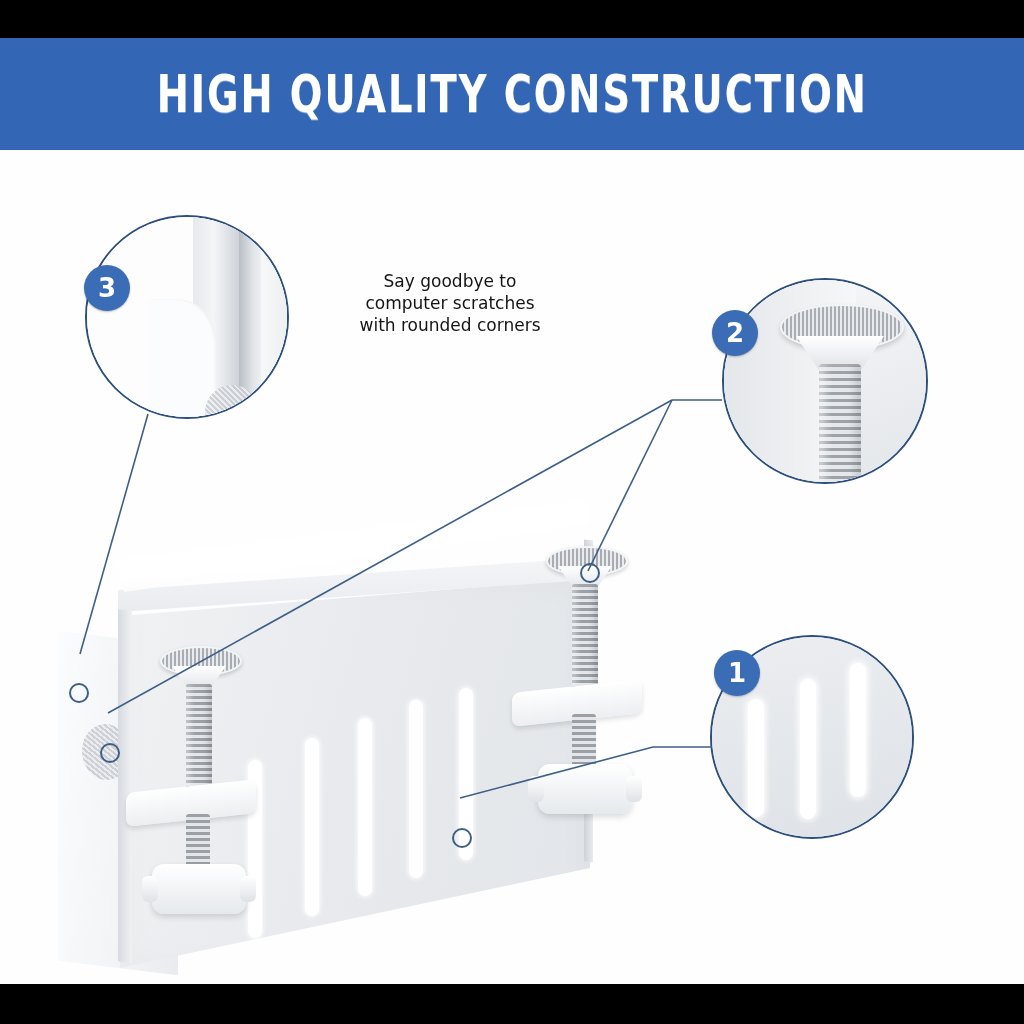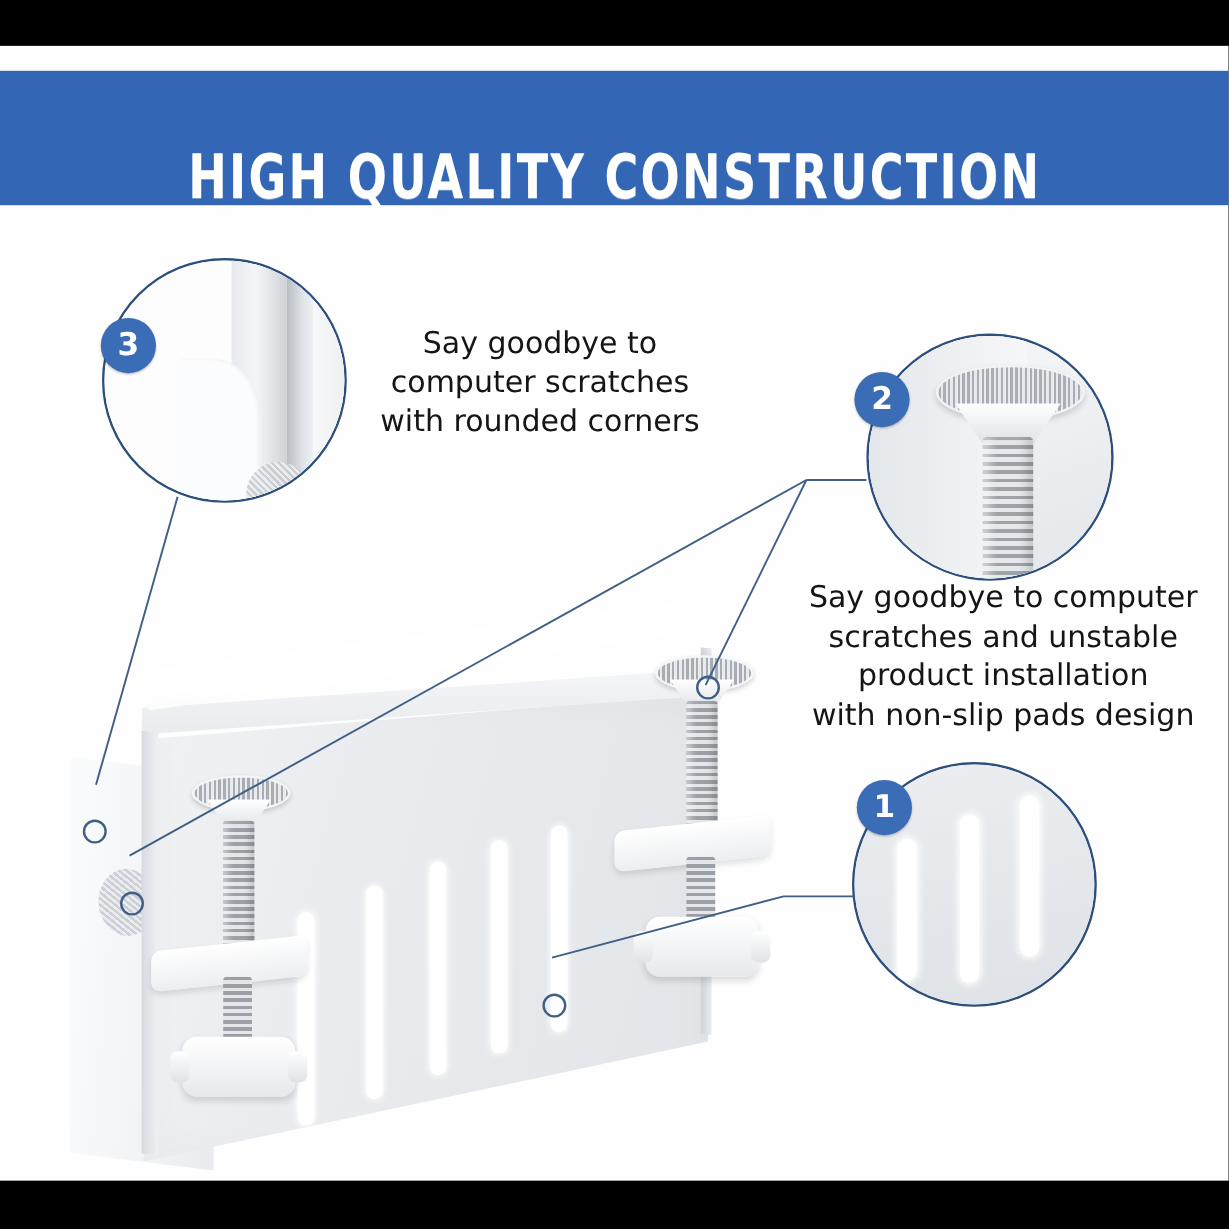--- a/index.html
+++ b/index.html
@@ -10,21 +10,21 @@
   
   .canvas{
     position:absolute;left:0;top:38px;width:1024px;height:946px;
     background:#fefefe;
   }
 
   
   .banner{
     position:absolute;left:0;top:0;width:1024px;height:112px;
     background:#3366b5;
-    display:flex;align-items:flex-end;justify-content:center;margin-top:21px;
+    display:flex;align-items:center;justify-content:center;
   }
   .banner-title{
     color:#ffffff;
     font-family:"DejaVu Sans",sans-serif;
     font-weight:700;
     font-size:40px;
     letter-spacing:2.0px;
     text-transform:uppercase;
     transform:scaleY(1.28) scaleX(0.96);
     text-shadow:0 1px 0 rgba(255,255,255,.35);
@@ -42,21 +42,21 @@
     display:flex;align-items:center;justify-content:center;
     font-family:"DejaVu Sans",sans-serif;font-weight:700;font-size:26px;
     box-shadow:0 1px 2px rgba(0,0,0,.25);
     z-index:40;
   }
 
   
   .caption{
     position:absolute;text-align:center;color:#151515;
     font-family:"DejaVu Sans",sans-serif;
-    font-size:25px;line-height:1.30;font-weight:400;
+    font-size:17px;line-height:1.30;font-weight:400;
     white-space:pre-line;
   }
 
   
   svg.leaders{position:absolute;left:0;top:0;width:1024px;height:946px;overflow:visible;z-index:30;}
 
   
   .prod{position:absolute;left:0;top:0;width:1024px;height:946px;z-index:10;}
 
   
@@ -317,24 +317,20 @@
         <div class="bg"></div>
         <div class="deskedge"></div>
         <div class="cap"></div>
         <div class="capskirt"></div>
         <div class="rod"></div>
       </div>
     </div>
     <div class="badge" style="left:712px;top:272px;">
       <span>2</span>
     </div>
-    <div class="caption" style="left:652px;top:444px;width:368px;">Say goodbye to computer
-scratches and unstable
-product installation
-with non-slip pads design</div>
 
     <div class="callout c1" style="left:710px;top:597px;width:200px;height:200px;">
       <div class="inner">
         <div class="bg"></div>
         <div class="slot" style="left:36px;top:62px;height:118px;"></div>
         <div class="slot" style="left:88px;top:42px;height:140px;"></div>
         <div class="slot" style="left:138px;top:26px;height:134px;"></div>
       </div>
     </div>
     <div class="badge" style="left:714px;top:612px;">

